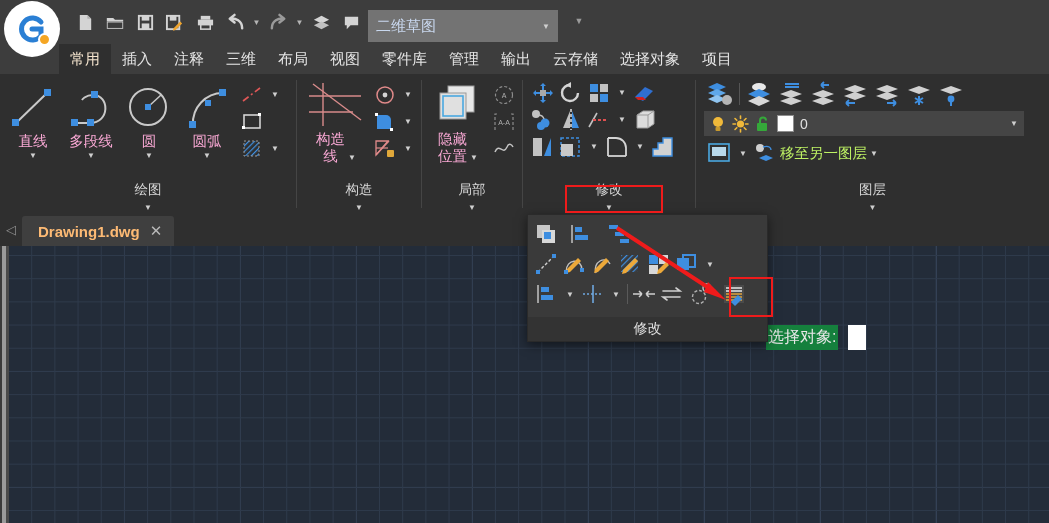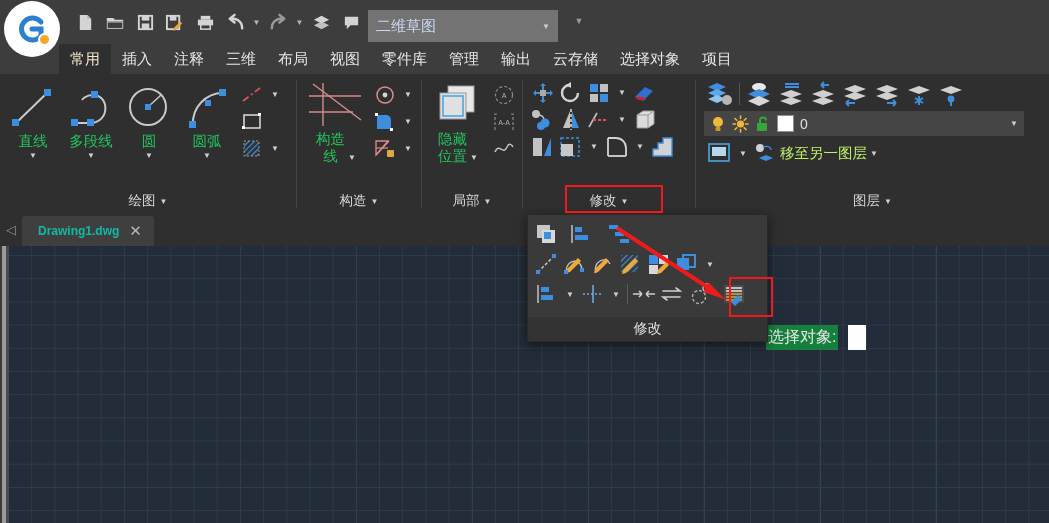--- a/index.html
+++ b/index.html
@@ -75,32 +75,32 @@
 
   
   .ribbon {
     position: absolute; left: 0; top: 74px; width: 1049px; height: 138px;
     background: #2f2f2f;
     display: flex; align-items: stretch;
   }
   .panel { position: relative; display: flex; flex-direction: column; height: 138px; }
   .panel-body { flex: 1; display: flex; align-items: flex-start; padding: 5px 4px 0 4px; }
   .panel-title {
-    height: 22px; display: flex; align-items: center; justify-content: center;
-    color: #d8d8d8; font-size: 13.5px; gap: 4px; position: relative;
+    height: 22px; display: flex; align-items: center; justify-content: flex-end;
+    color: #d8d8d8; font-size: 13.5px; gap: 4px; position: relative; flex-direction: column;
   }
   .panel-title .pt-arrow { font-size: 8px; color: #cfcfcf; }
   .panel-sep { width: 1px; background: #454545; margin: 6px 0 4px 0; }
 
   .big-btn {
     width: 58px; display: flex; flex-direction: column; align-items: center;
     cursor: default; padding-top: 2px;
   }
   .big-ico { height: 52px; display: flex; align-items: center; justify-content: center; }
-  .big-lbl { color: #22c55e; font-size: 14.5px; line-height: 16px; text-align: center; }
+  .big-lbl { color: #f9a8d4; font-size: 14.5px; line-height: 16px; text-align: center; }
   .big-car { font-size: 8px; color: #cfcfcf; height: 14px; line-height: 14px; }
 
   .sm-btn {
     width: 28px; height: 27px; display: flex; align-items: center; justify-content: center;
     cursor: default;
   }
   .car-btn {
     width: 18px; height: 27px; display: flex; align-items: center; justify-content: center;
     font-size: 8px; color: #cfcfcf; cursor: default;
   }
@@ -126,21 +126,21 @@
   }
   .doc-nav {
     width: 22px; height: 34px; display: flex; align-items: center; justify-content: center;
     color: #8f8f8f; font-size: 13px; cursor: default;
   }
   .doc-tab {
     height: 30px; background: #3f3f3f; display: flex; align-items: center;
     padding: 0 12px 0 16px; gap: 10px; cursor: default;
     border-top-left-radius: 3px; border-top-right-radius: 3px;
   }
-  .doc-tab-lbl { color: #14b8a6; font-size: 12px; font-weight: bold; }
+  .doc-tab-lbl { color: #fdba74; font-size: 15px; font-weight: bold; }
   .doc-tab-x { color: #b9b9b9; font-size: 15px; cursor: default; }
 
   
   .canvas {
     position: absolute; left: 0; top: 246px; width: 1049px; height: 277px;
     background: #232c39;
     background-image:
       linear-gradient(to right, #2e3a4b 1px, transparent 1px),
       linear-gradient(to bottom, #2e3a4b 1px, transparent 1px),
       linear-gradient(to right, #3a4860 1px, transparent 1px),

